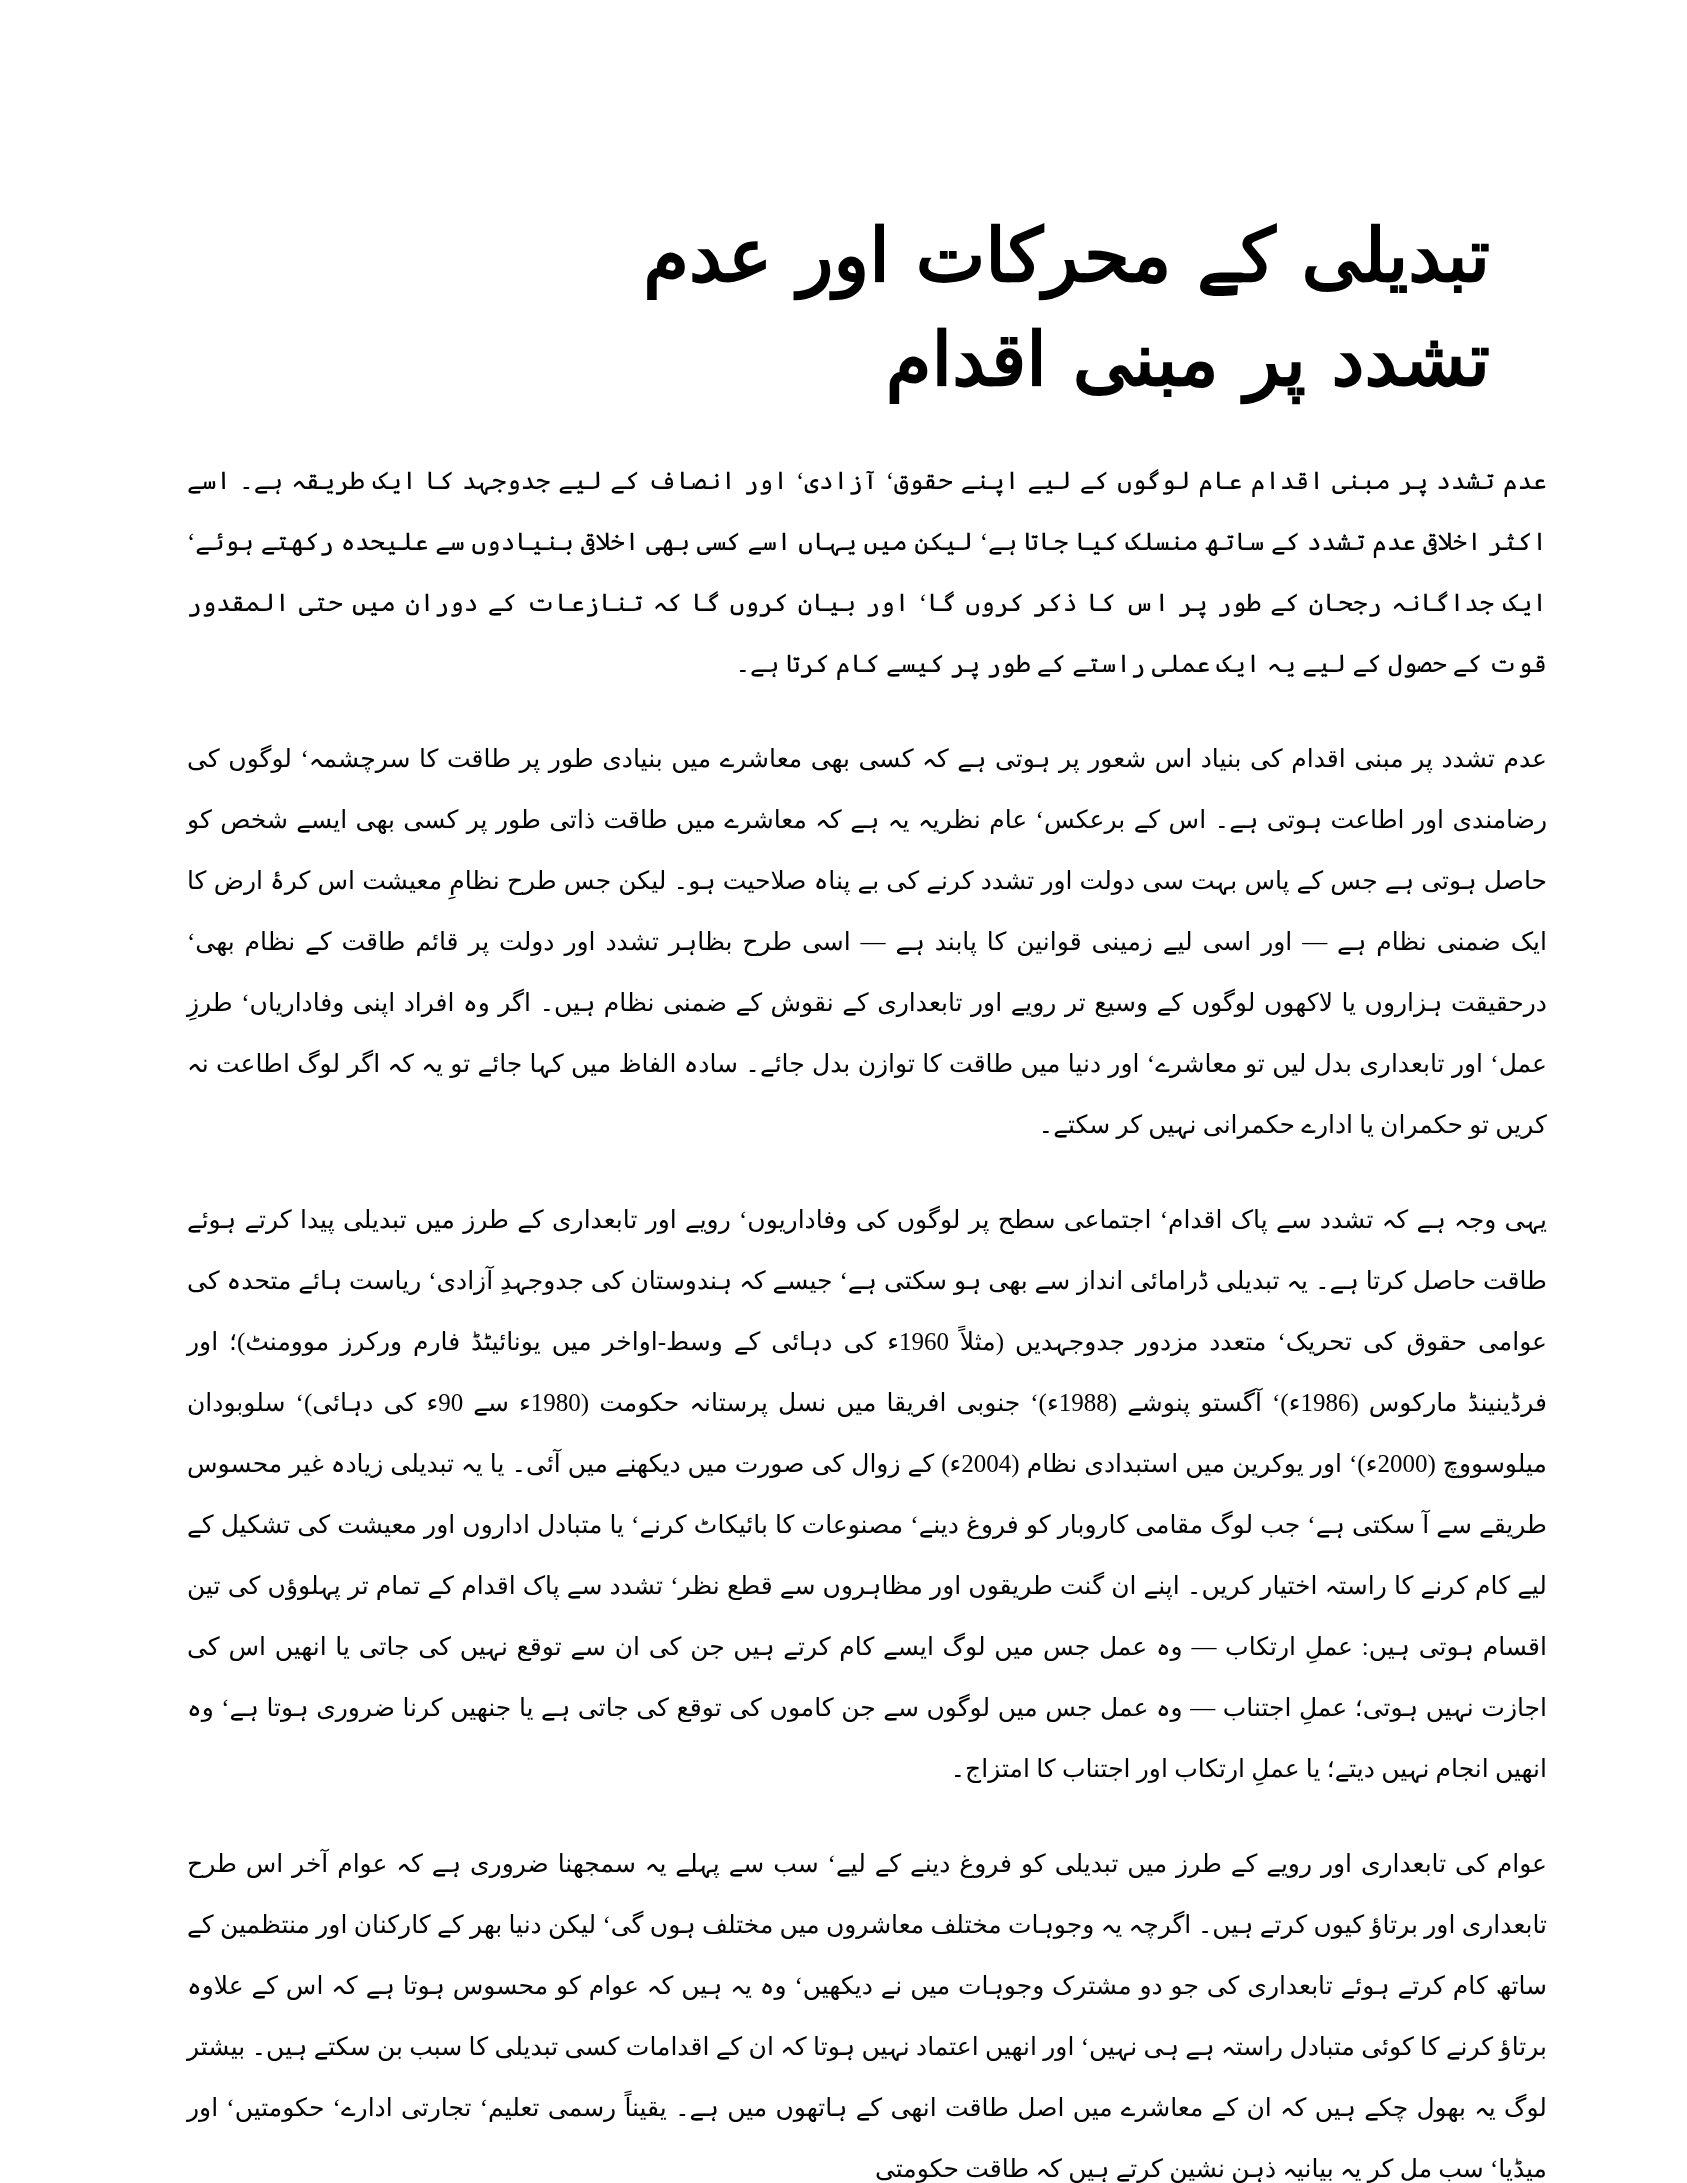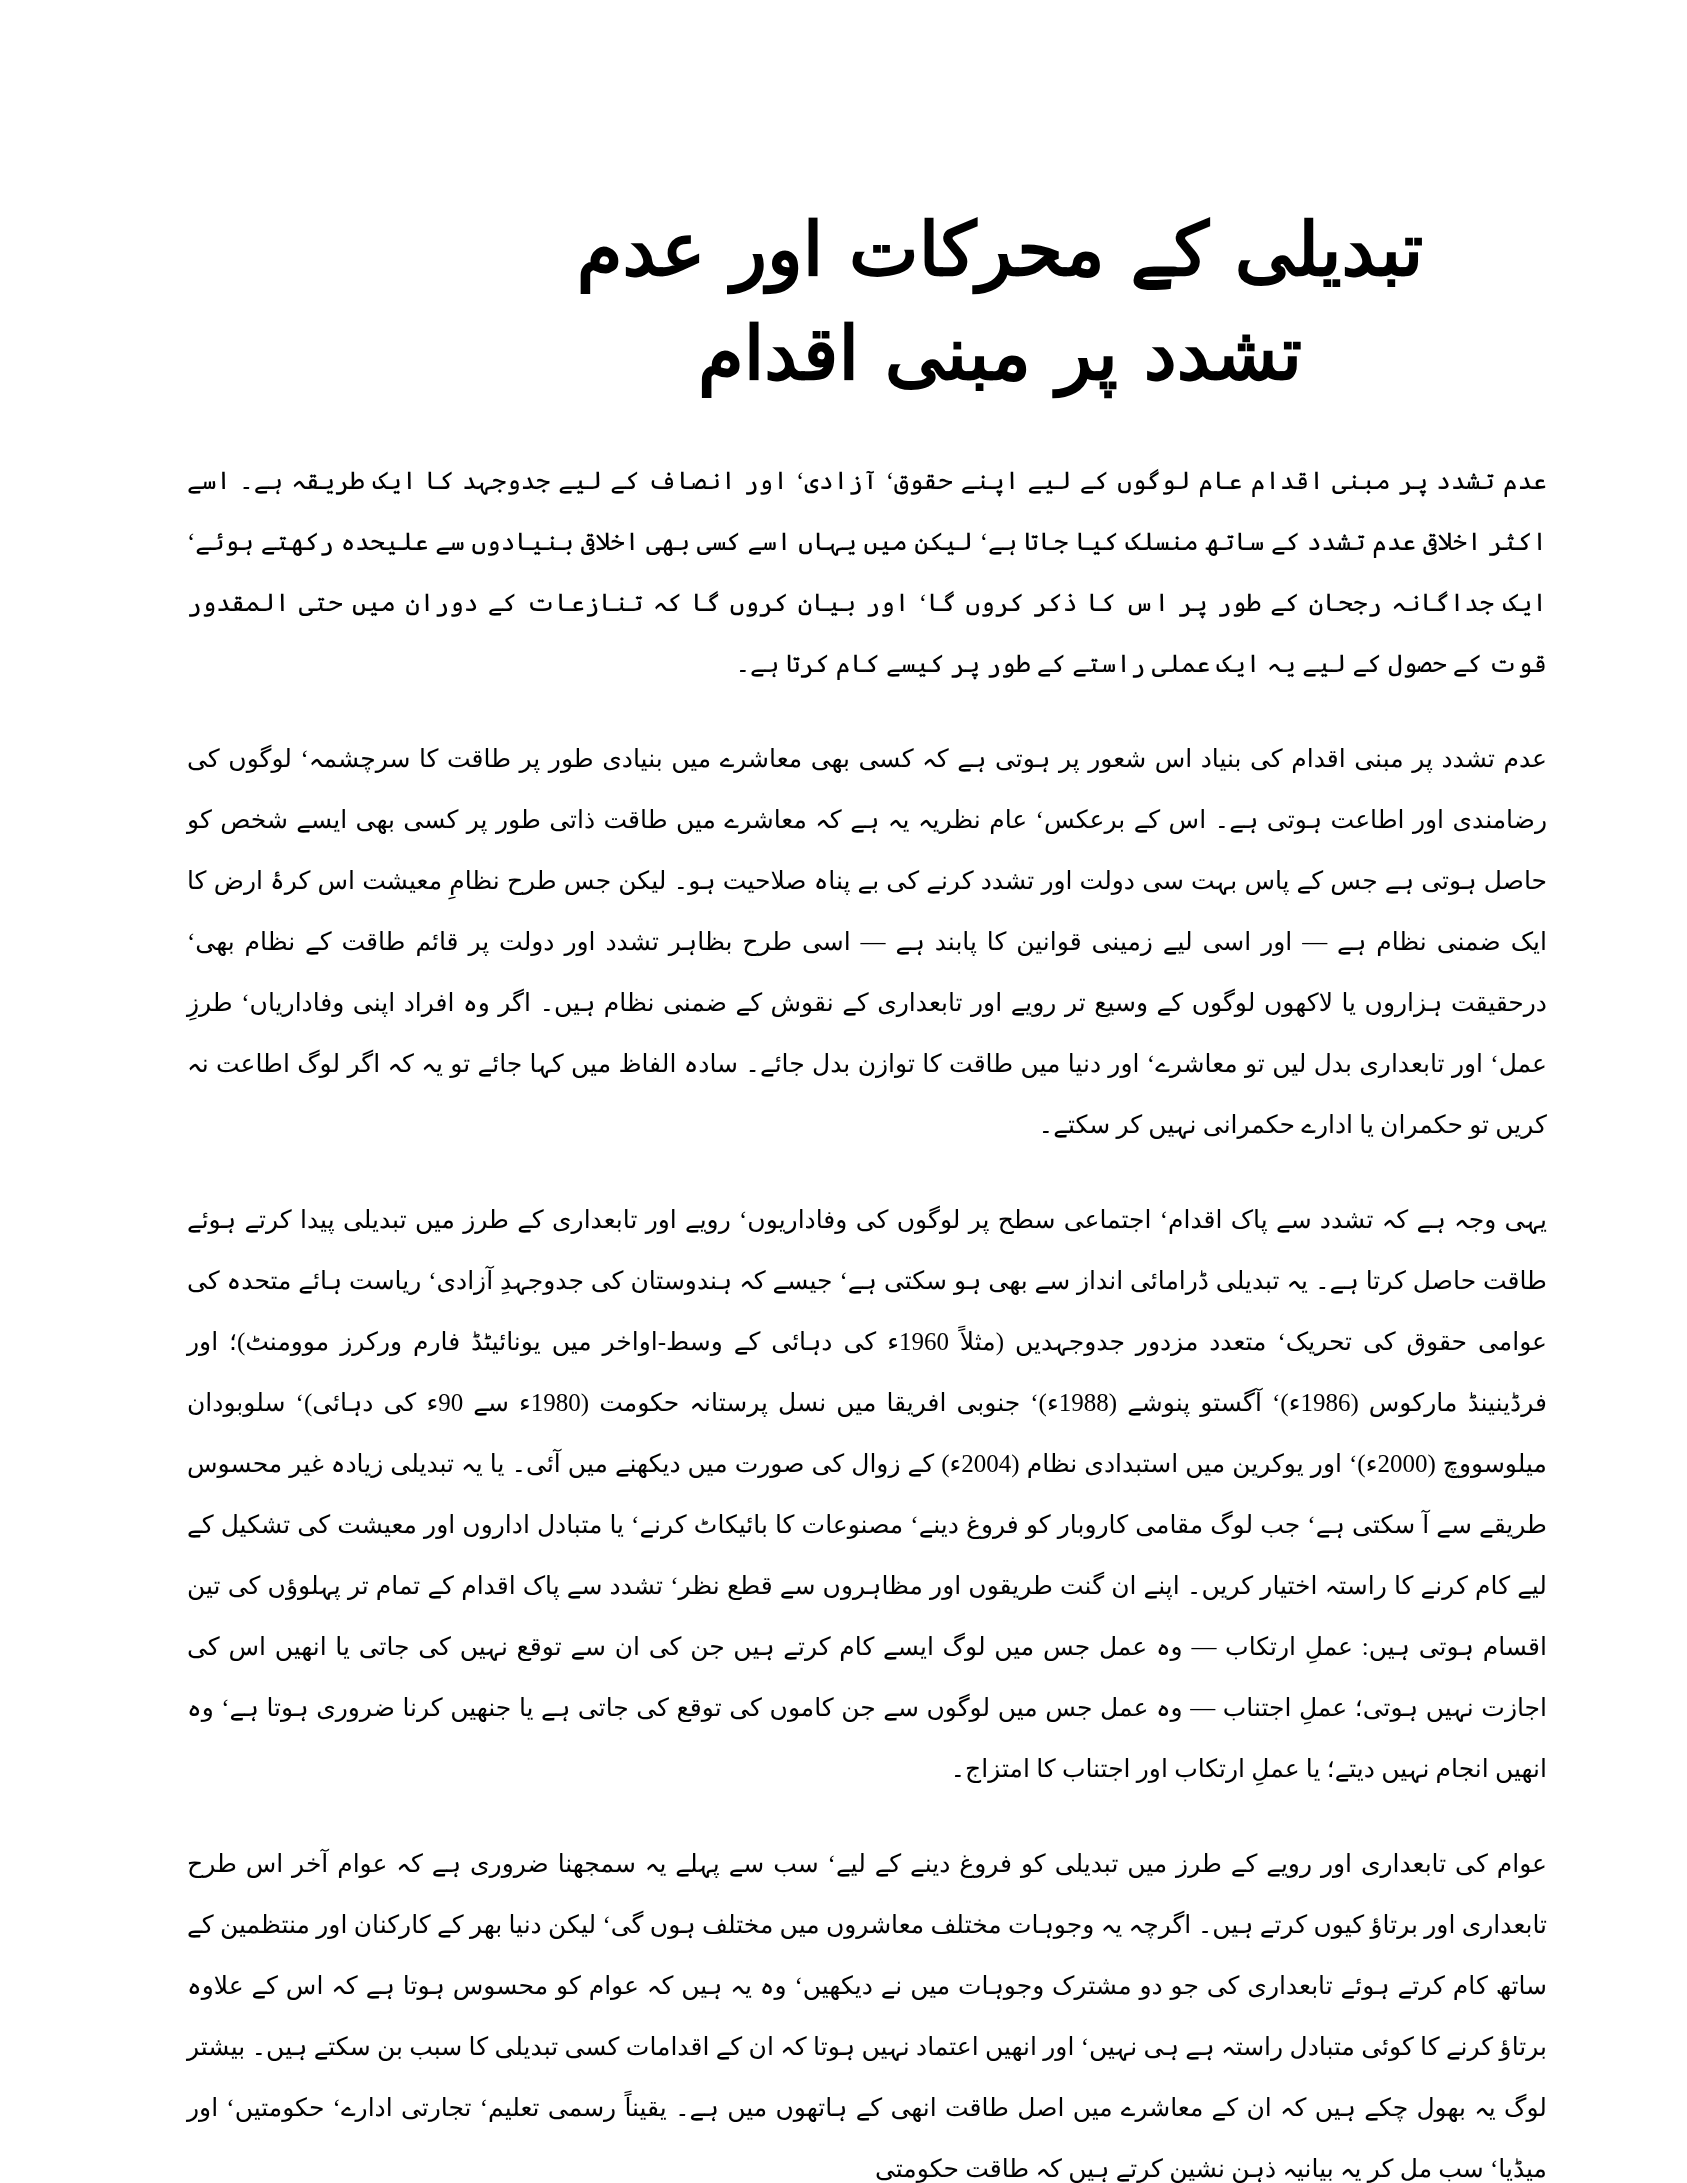--- a/index.html
+++ b/index.html
@@ -16,26 +16,26 @@
       left: 0; top: 0;
       width: 1687px; height: 2183px;
       background: #ffffff;
     }
     .title {
       position: absolute;
       top: 192px;
       right: 185px;
       width: 992px;
       direction: rtl;
-      text-align: center;
+      text-align: right;
       font-family: "DejaVu Serif", serif;
       font-size: 74px;
       font-weight: bold;
       line-height: 1.4;
-      margin: 6px;
+      margin: 12px;
     }
     .body-text {
       position: absolute;
       left: 187px;
       width: 1360px;
       top: 450px;
       direction: rtl;
       text-align: justify;
       text-align-last: right;
     }

